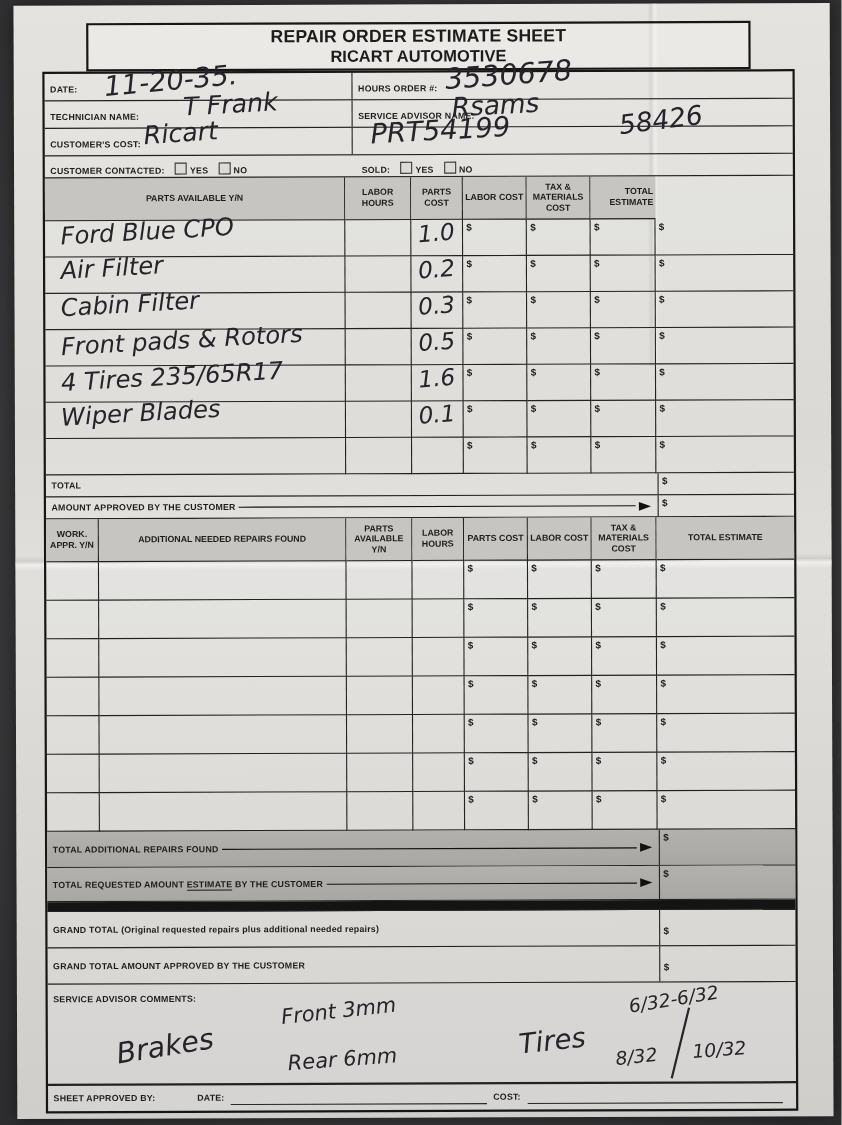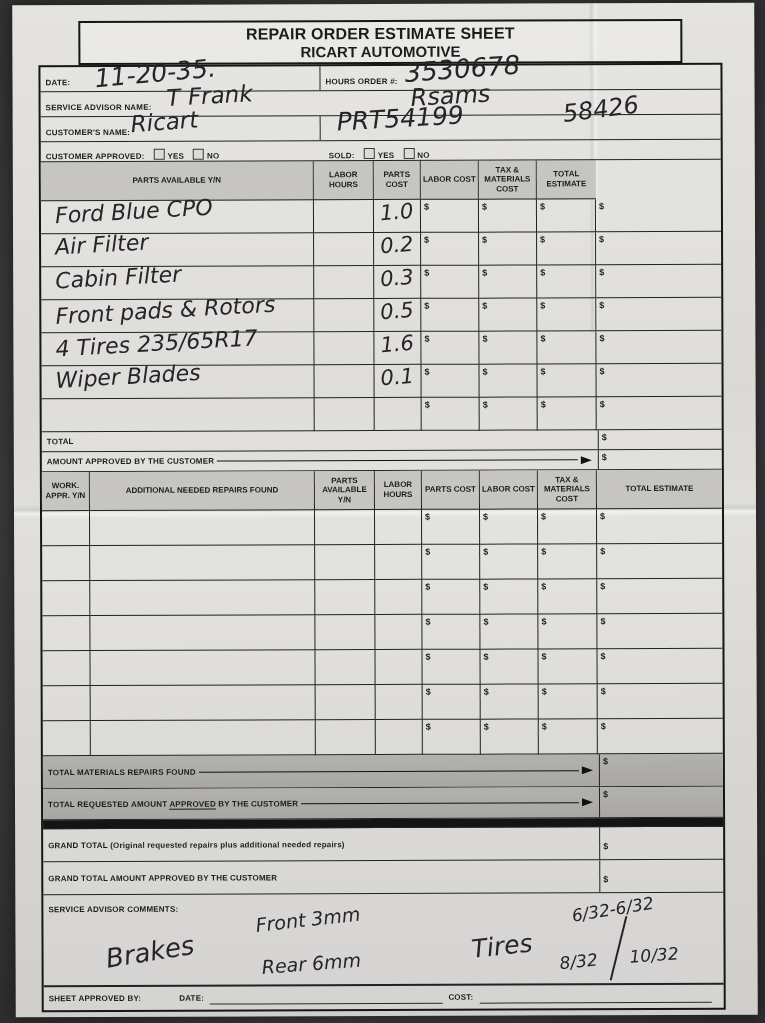--- a/index.html
+++ b/index.html
@@ -33,21 +33,21 @@
   .info-r{flex:1;padding:4px 0 0 5px;box-sizing:border-box;}
   .chk-row{position:relative;height:20px;border-bottom:1px solid #222;padding:3px 0 0 5px;box-sizing:border-box;}
   .sold-group{position:absolute;left:288px;top:3px;}
   .chk{display:inline-block;width:9px;height:9px;border:1px solid #3a3a3a;background:#dcdbd7;vertical-align:-1px;margin:0 3px 0 9px;}
   
   .t1grid{display:grid;grid-template-columns:273px 60px 47px 58px 58px 59px 1fr;}
   .t2grid{display:grid;grid-template-columns:48px 225px 60px 47px 58px 58px 59px 1fr;}
   .th{background:#c6c5c1;border-right:1px solid #222;border-bottom:1px solid #222;
       display:flex;align-items:center;justify-content:center;text-align:center;
       font-size:8px;font-weight:bold;line-height:1.2;padding:2px;}
-  .th.last{border-right:none;}
+  .th.last{border-right:none;text-align:right;}
   .thead1 .th{height:34px;}
   .thead2 .th{height:34px;}
   .tc{border-right:1px solid #222;border-bottom:1px solid #222;position:relative;box-sizing:border-box;}
   .tc.last{border-right:none;}
   .t1row .tc{height:33px;}
   .t2row .tc{height:35px;}
   .ds{position:absolute;left:3px;top:2px;font-size:9px;font-weight:bold;}
   
   .hw{font-family:"DejaVu Sans", sans-serif;font-style:italic;color:#26242a;white-space:nowrap;}
   .hw-desc{position:absolute;left:14px;top:-2px;font-size:22px;transform:rotate(-3deg);}
@@ -85,29 +85,30 @@
       <div class="t2">RICART AUTOMOTIVE</div>
     </div>
 
     <div class="main-box">
 
       <div class="info-row">
         <div class="info-l"><span class="lbl">DATE:</span></div>
         <div class="info-r"><span class="lbl">HOURS ORDER #:</span></div>
       </div>
       <div class="info-row">
+        <div class="info-l"><span class="lbl">TECHNICIAN NAME:</span></div>
         <div class="info-r"><span class="lbl">SERVICE ADVISOR NAME:</span></div>
       </div>
       <div class="info-row">
-        <div class="info-l"><span class="lbl">CUSTOMER'S NAME:</span></div>
+        <div class="info-l"><span class="lbl">CUSTOMER'S COST:</span></div>
         <div class="info-r"></div>
       </div>
 
       <div class="chk-row">
-        <span class="lbl">CUSTOMER APPROVED:</span><span class="chk"></span><span class="lbl">YES</span><span class="chk"></span><span class="lbl">NO</span>
+        <span class="lbl">CUSTOMER CONTACTED:</span><span class="chk"></span><span class="lbl">YES</span><span class="chk"></span><span class="lbl">NO</span>
         <span class="sold-group">
           <span class="lbl">SOLD:</span><span class="chk"></span><span class="lbl">YES</span><span class="chk"></span><span class="lbl">NO</span>
         </span>
       </div>
 
       <div class="t1grid thead1">
         <div class="th">PARTS AVAILABLE Y/N</div>
         <div class="th">LABOR HOURS</div>
         <div class="th">PARTS COST</div>
         <div class="th">LABOR COST</div>
@@ -411,31 +412,31 @@
           <div class="tc">
             <span class="ds">$</span>
           </div>
           <div class="tc last">
             <span class="ds">$</span>
           </div>
         </div>
 
       <div class="sumrow band h32">
         <div class="labelcell">
-          <span class="lbl">TOTAL MATERIALS REPAIRS FOUND</span>
+          <span class="lbl">TOTAL ADDITIONAL REPAIRS FOUND</span>
           <span class="aline"></span>
           <span class="ahead"></span>
         </div>
         <div class="moneycell">
             <span class="ds">$</span>
           </div>
       </div>
       <div class="sumrow band h30">
         <div class="labelcell">
-          <span class="lbl"><span>TOTAL REQUESTED AMOUNT </span><span class="und">APPROVED</span><span> BY THE CUSTOMER</span></span>
+          <span class="lbl"><span>TOTAL REQUESTED AMOUNT </span><span class="und">ESTIMATE</span><span> BY THE CUSTOMER</span></span>
           <span class="aline"></span>
           <span class="ahead"></span>
         </div>
         <div class="moneycell">
             <span class="ds">$</span>
           </div>
       </div>
 
       <div class="blackbar"></div>
 

